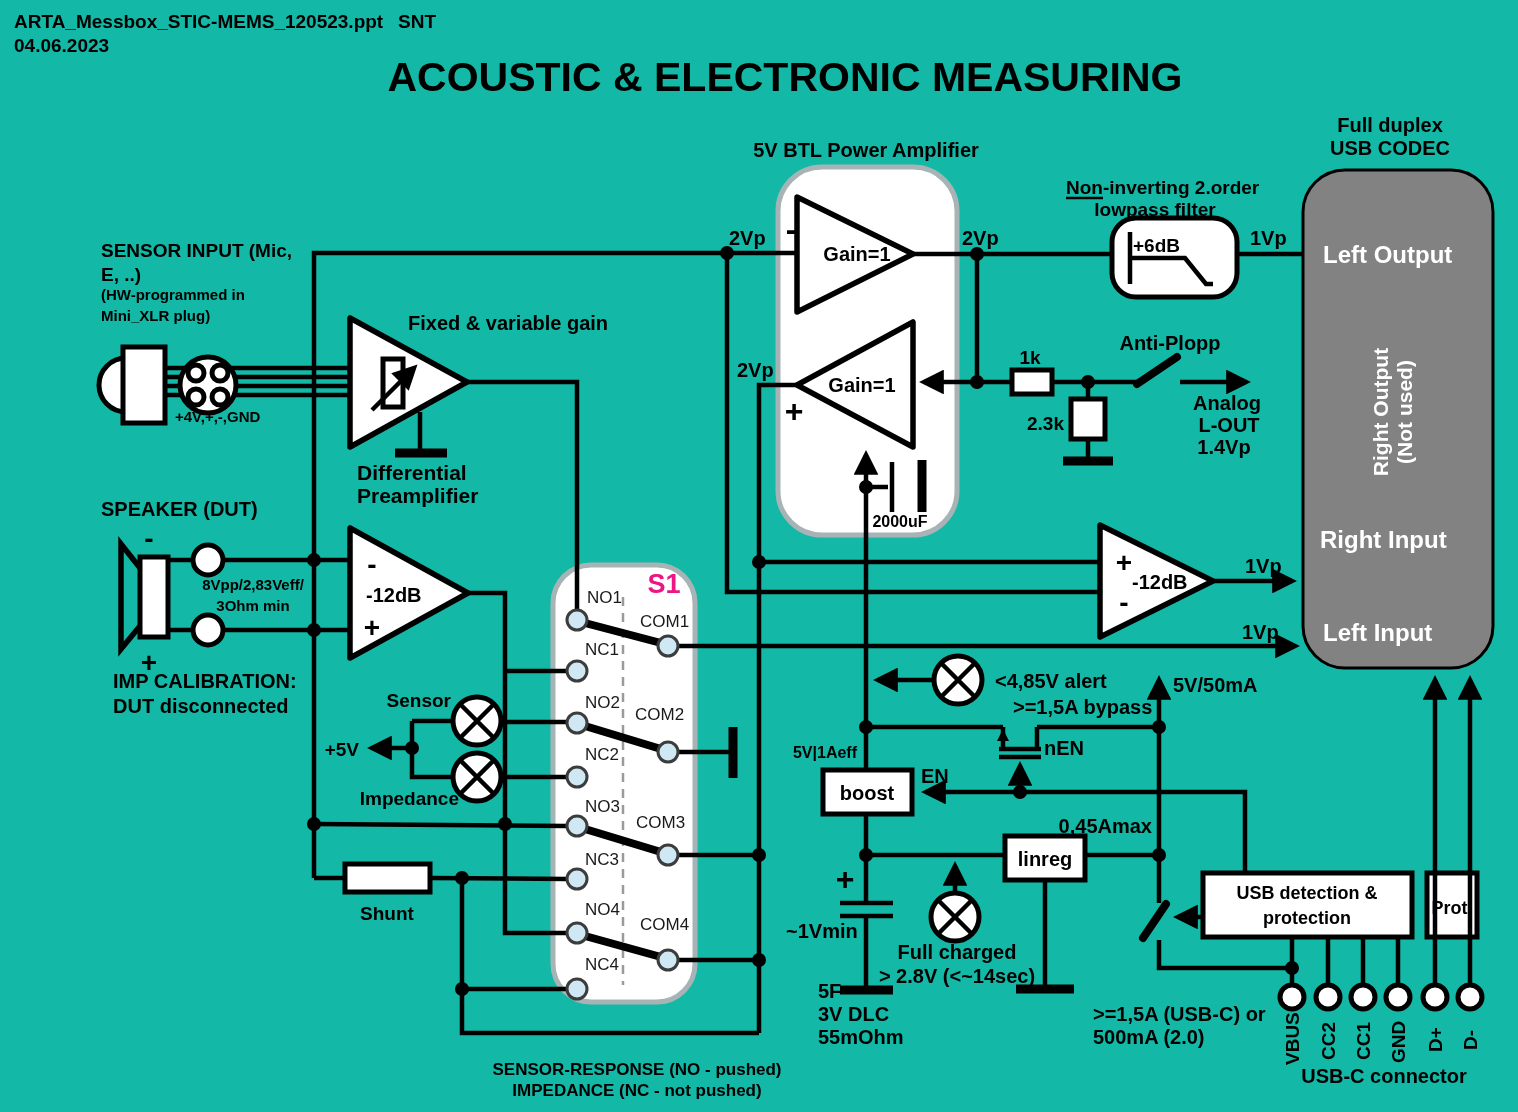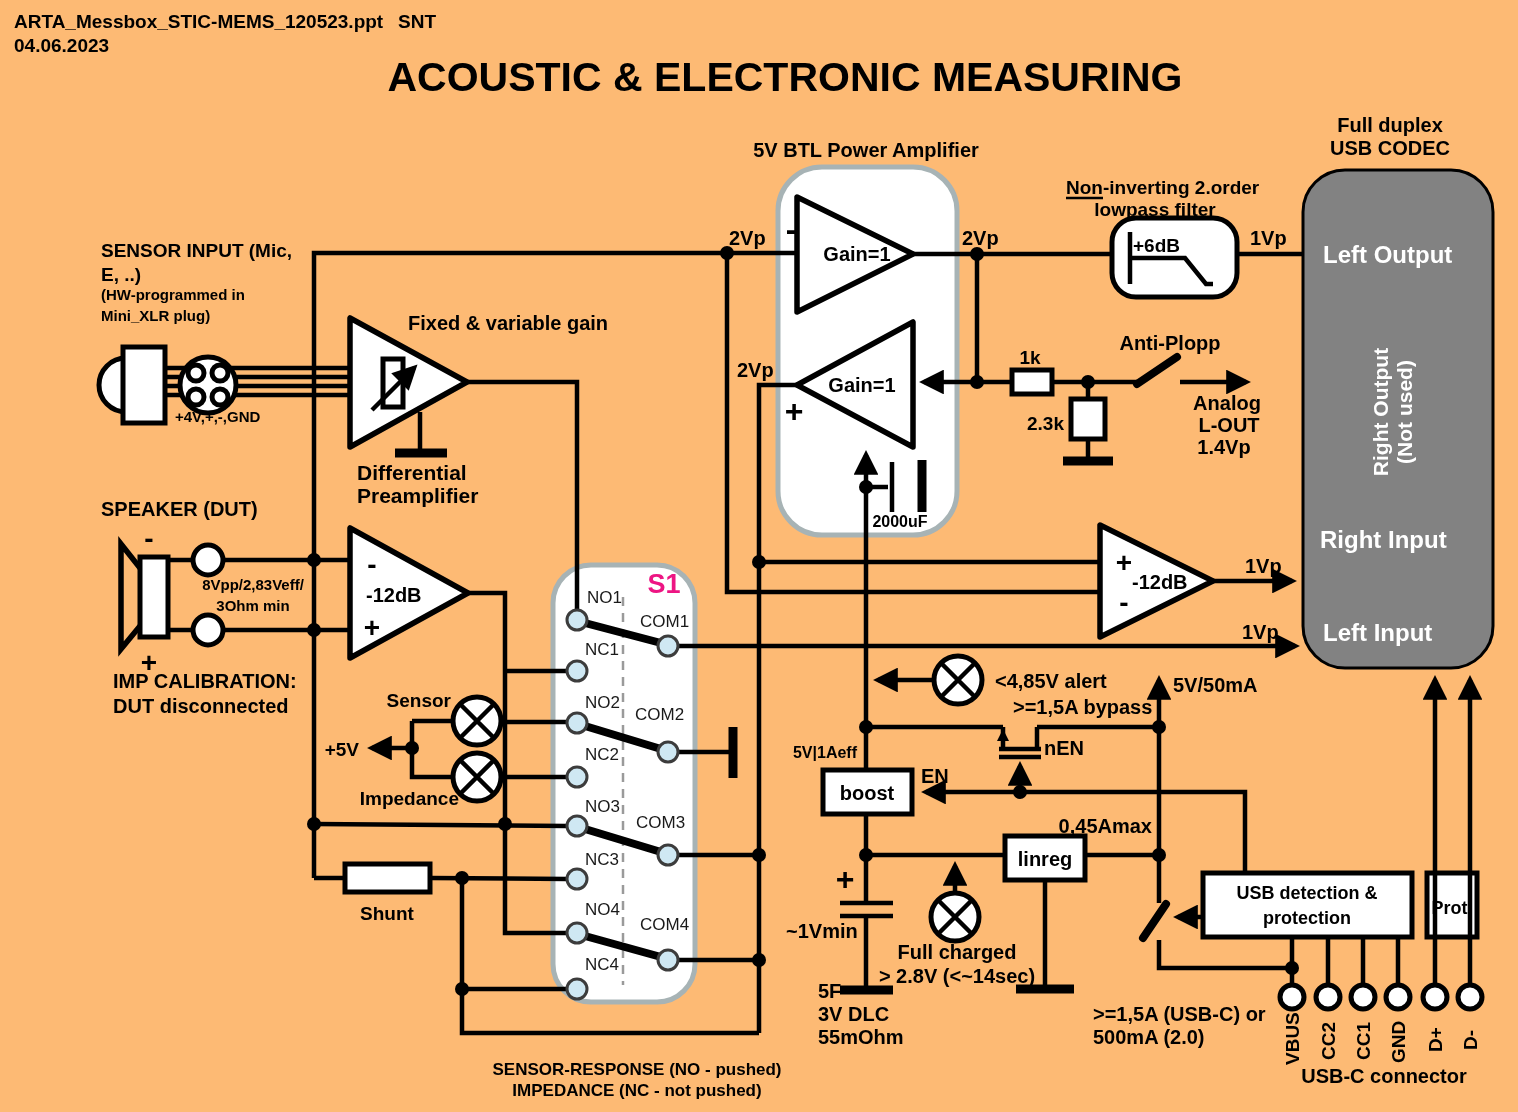--- a/index.html
+++ b/index.html
@@ -1,16 +1,16 @@
 <!DOCTYPE html>
 <html><head>
 <meta charset="utf-8">
 <style>
   html,body{margin:0;padding:0;background:#fff;}
-  .stage{width:1518px;height:1112px;background:#fdba74;position:relative;overflow:hidden;}
+  .stage{width:1518px;height:1112px;background:#14b8a6;position:relative;overflow:hidden;}
   svg{display:block;}
   text{font-family:"Liberation Sans",sans-serif;font-weight:bold;fill:#000;}
   .t15{font-size:15px;} .t16{font-size:16px;} .t17{font-size:17px;} .t18{font-size:18px;}
   .t19{font-size:19px;} .t20{font-size:20px;} .t21{font-size:21px;} .t24{font-size:24px;}
   .t27{font-size:27px;} .t28{font-size:28px;} .t32{font-size:32px;} .t41{font-size:41px;}
   .mid{text-anchor:middle;} .end{text-anchor:end;}
   .reg{font-weight:normal;fill:#1a1a1a;}
   .white{fill:#ffffff;}
   .pink{fill:#ed1583;}
   .ln{stroke:#000;stroke-width:4.5;fill:none;}

